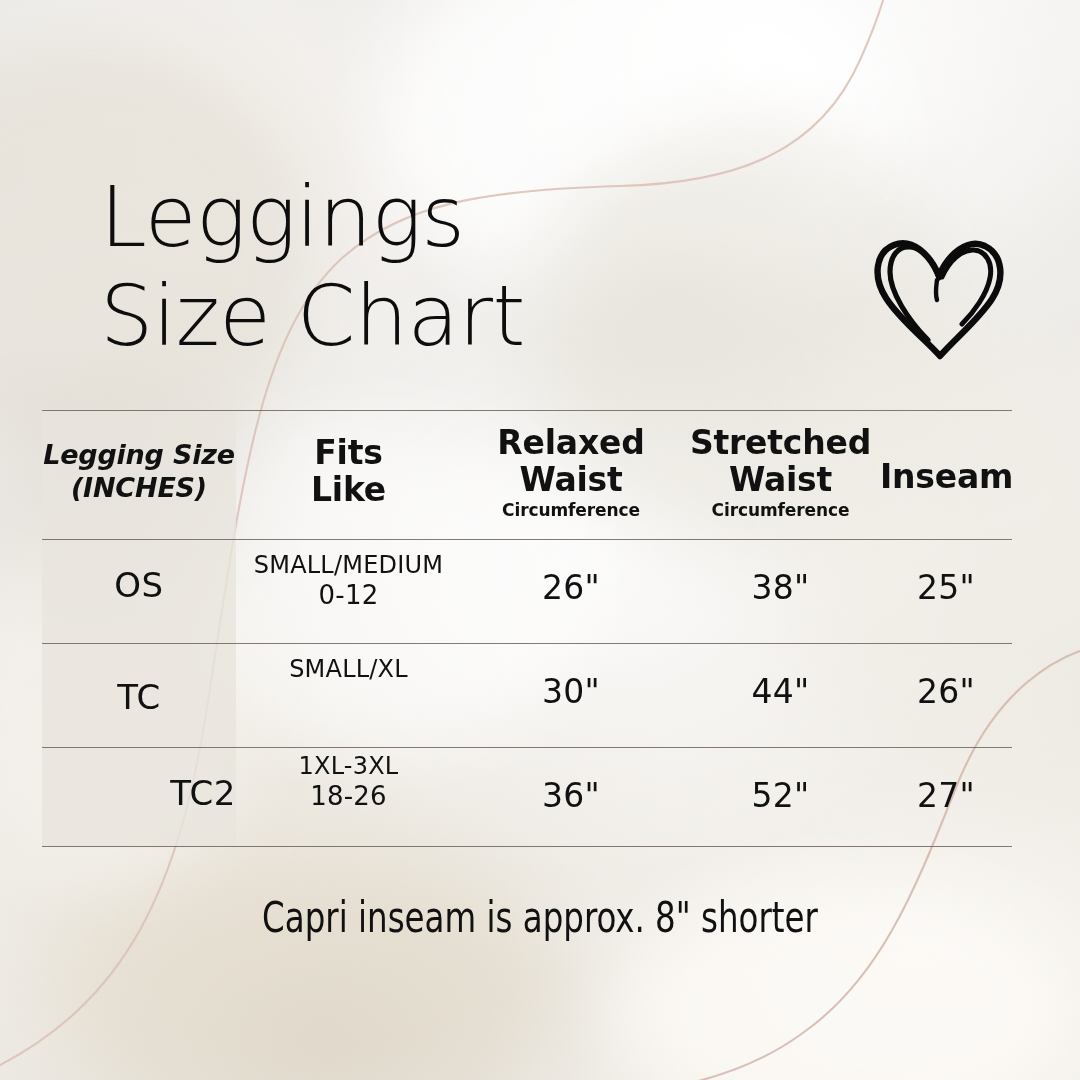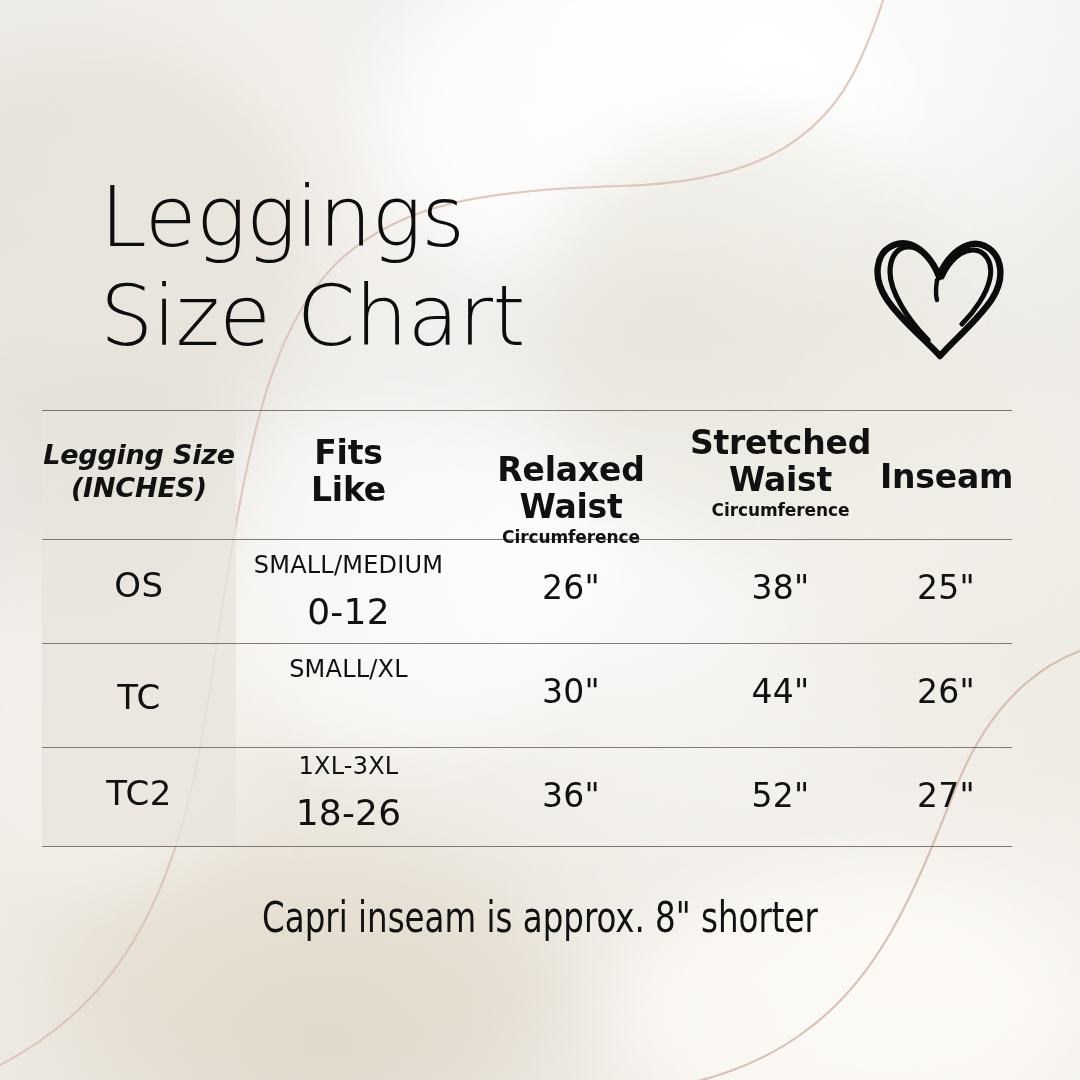--- a/index.html
+++ b/index.html
@@ -153,25 +153,25 @@
   }
   .fits-band {
     display: block;
     font-size: 24px;
     font-weight: 400;
     letter-spacing: 0.2px;
     line-height: 1.1;
   }
   .fits-range {
     display: block;
-    font-size: 36px;
+    font-size: 26px;
     font-weight: 400;
     letter-spacing: 0.2px;
     line-height: 1.2;
-    margin-top: 12px;
+    margin-top: 2px;
   }
   .meas {
     font-weight: 400;
     font-size: 33px;
     letter-spacing: 0.2px;
   }
 
   
   .c-size   { left: 0px;   width: 194px; }
   .c-fits   { left: 194px; width: 225px; }
@@ -240,21 +240,21 @@
     <div class="cell c-fits hdr" style="top:24px;">
       <span>Fits</span><br>
       <span>Like</span>
     </div>
 
     <div class="cell c-size hdr-size" style="top:29px;">
       <span>Legging Size</span><br>
       <span>(INCHES)</span>
     </div>
 
-    <div class="cell c-relax hdr" style="top:14px;margin-top:27px;">
+    <div class="cell c-relax hdr" style="top:14px;">
       <span>Relaxed</span><br>
       <span>Waist</span>
       <span class="sub">Circumference</span>
     </div>
 
     <div class="cell c-stret hdr" style="top:14px;">
       <span>Stretched</span><br>
       <span>Waist</span>
       <span class="sub">Circumference</span>
     </div>
@@ -271,21 +271,21 @@
     <div class="cell c-inseam meas" style="top:158px;">25"</div>
 
     <div class="cell c-size size-code" style="top:267px;">TC</div>
     <div class="cell c-fits" style="top:246px;">
       <span class="fits-band">SMALL/XL</span>
     </div>
     <div class="cell c-relax meas" style="top:262px;">30"</div>
     <div class="cell c-stret meas" style="top:262px;">44"</div>
     <div class="cell c-inseam meas" style="top:262px;">26"</div>
 
-    <div class="cell c-size size-code" style="top:363px;">TC2</div>
+    <div class="cell c-size size-code" style="top:363px;text-align:right;">TC2</div>
     <div class="cell c-fits" style="top:343px;">
       <span class="fits-band">1XL-3XL</span>
       <span class="fits-range">18-26</span>
     </div>
     <div class="cell c-relax meas" style="top:366px;">36"</div>
     <div class="cell c-stret meas" style="top:366px;">52"</div>
     <div class="cell c-inseam meas" style="top:366px;">27"</div>
 
   </div>
 

